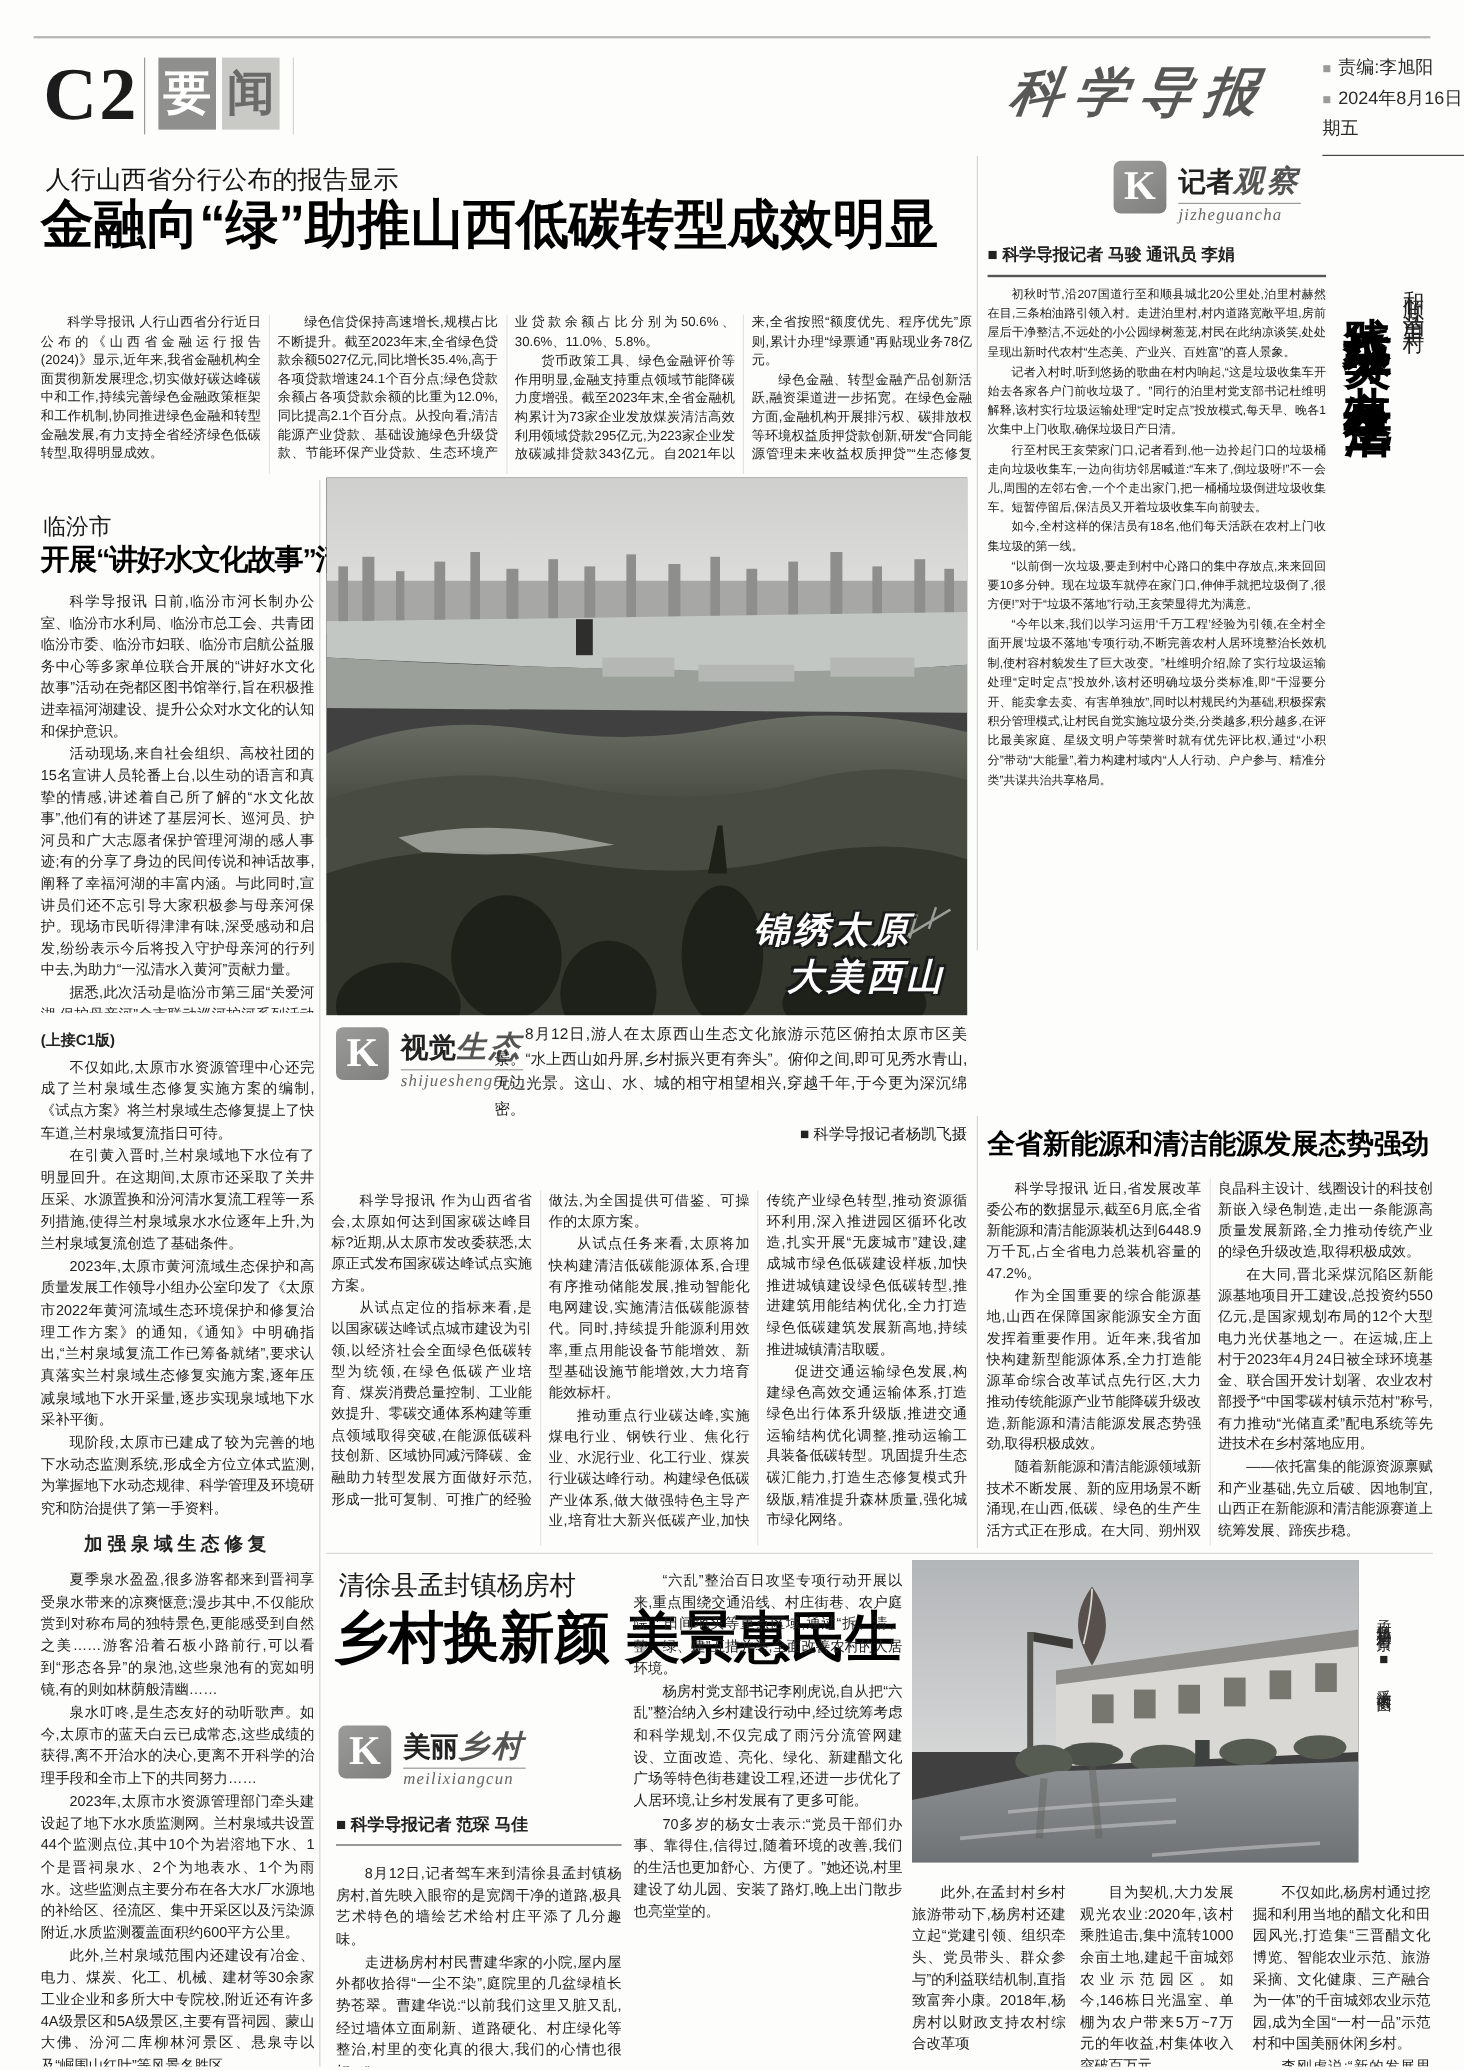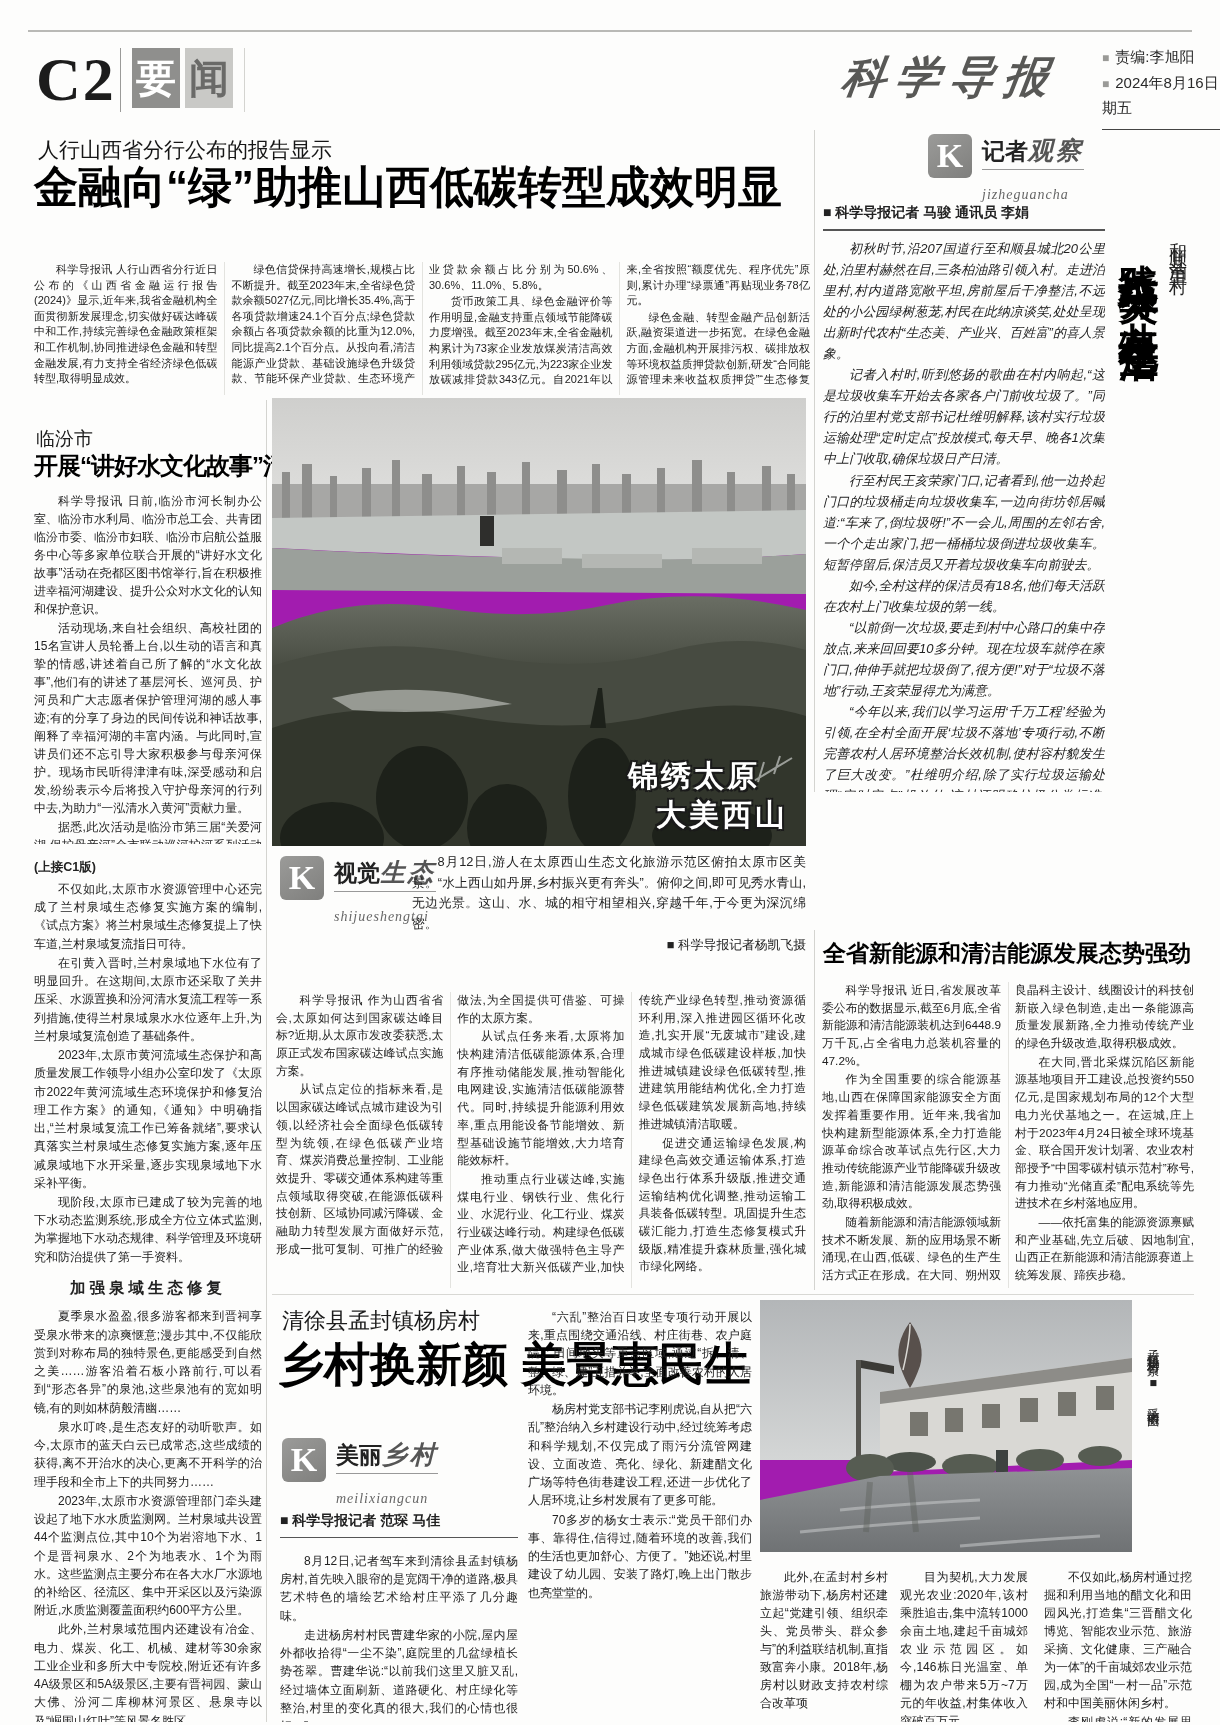--- a/index.html
+++ b/index.html
@@ -20,49 +20,49 @@
   .pubinfo{font-size:15px;color:#2a2a2a;line-height:1.7;border-bottom:1px solid #444;padding-bottom:8px;}
   .sq{color:#9a9a97;font-size:12px;margin-right:6px;}
   
   .kicker{font-size:21px;color:#161616;}
   .h-main{font-size:44px;font-weight:900;letter-spacing:0px;white-space:nowrap;color:#000;}
   .subhead{font-family:"Liberation Serif",serif;font-size:21px;color:#111;}
   .h-mid{font-weight:900;color:#000;}
   
   .bodytext{font-size:11.5px;line-height:1.42;text-align:justify;color:#222;overflow:hidden;}
   .bodytext p{margin:0 0 1px 0;text-indent:2em;}
-  .bodytext2{font-size:13px;line-height:1.62;text-align:justify;color:#222;overflow:hidden;font-style:italic;}
+  .bodytext2{font-size:10px;line-height:1.62;text-align:justify;color:#222;overflow:hidden;}
   .bodytext2 p{margin:0;text-indent:2em;}
   .cols4{column-count:4;column-gap:14px;column-rule:1px solid #e3e3df;}
   .cols3{column-count:3;column-gap:14px;column-rule:1px solid #e3e3df;}
   .cols2{column-count:2;column-gap:14px;column-rule:1px solid #e3e3df;}
   .contmark{font-weight:bold;font-size:12.5px;margin-bottom:3px;}
   .innersub{font-weight:bold;font-size:15.5px;text-align:center;letter-spacing:4px;margin:10px 0 8px 0;}
   
   .klogo-row{display:flex;align-items:flex-start;}
   .kbox{width:44px;height:44px;background:linear-gradient(145deg,#9b9b99,#7f7f7d);border-radius:6px;
         color:#fff;font-family:"Liberation Serif",serif;font-weight:bold;font-size:34px;
         text-align:center;line-height:44px;margin-right:10px;flex:0 0 auto;}
   .klogo-txt .t1{font-size:23px;font-weight:bold;color:#222;}
   .klogo-txt .t2{font-family:"Liberation Serif",serif;font-style:italic;font-size:25px;font-weight:bold;color:#555;letter-spacing:3px;}
   .klogo-txt .pin{font-family:"Liberation Serif",serif;font-style:italic;font-size:14px;color:#666;
-                  border-top:1px solid #999;margin-top:2px;padding-top:17px;letter-spacing:1px;}
+                  border-top:1px solid #999;margin-top:2px;padding-top:2px;letter-spacing:1px;}
   
   .bybar{font-size:14px;font-weight:bold;color:#222;border-bottom:2px solid #555;padding-bottom:7px;}
   
   .vhead{writing-mode:vertical-rl;font-weight:900;font-size:40px;color:#000;letter-spacing:4px;}
   .vhead .gap{display:inline-block;height:34px;}
   .vkick{writing-mode:vertical-rl;font-size:18px;color:#222;letter-spacing:7px;}
   .vcap{writing-mode:vertical-rl;font-size:12.5px;color:#222;letter-spacing:2px;line-height:1.7;}
   
   .overlay{color:#fff;font-weight:900;font-size:30px;letter-spacing:3px;text-align:left;line-height:1.3;
            text-shadow:2px 2px 0 #1a1a1a,-2px -2px 0 #1a1a1a,2px -2px 0 #1a1a1a,-2px 2px 0 #1a1a1a;}
   .caption{font-size:12.8px;line-height:1.62;text-align:justify;color:#222;}
   .caption .credit{display:block;text-align:right;}
-  .photo-frame{overflow:hidden;background:#a21caf;}
+  .photo-frame{overflow:hidden;background:#404040;font-style:italic;}
 </style>
 </head>
 <body>
 
 <div class="sheet">
 
   <div class="abs hairline" style="left:28px;top:30px;width:1164px;height:2px;"></div>
 
   <div class="abs edition" style="left:36px;top:44px;">C2</div>
   <div class="abs vrule" style="left:120px;top:48px;height:64px;background:#9a9a98;"></div>

